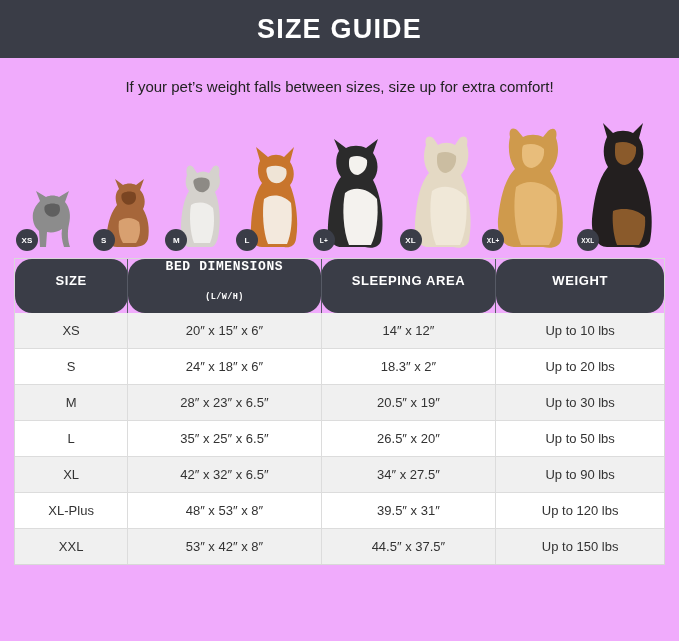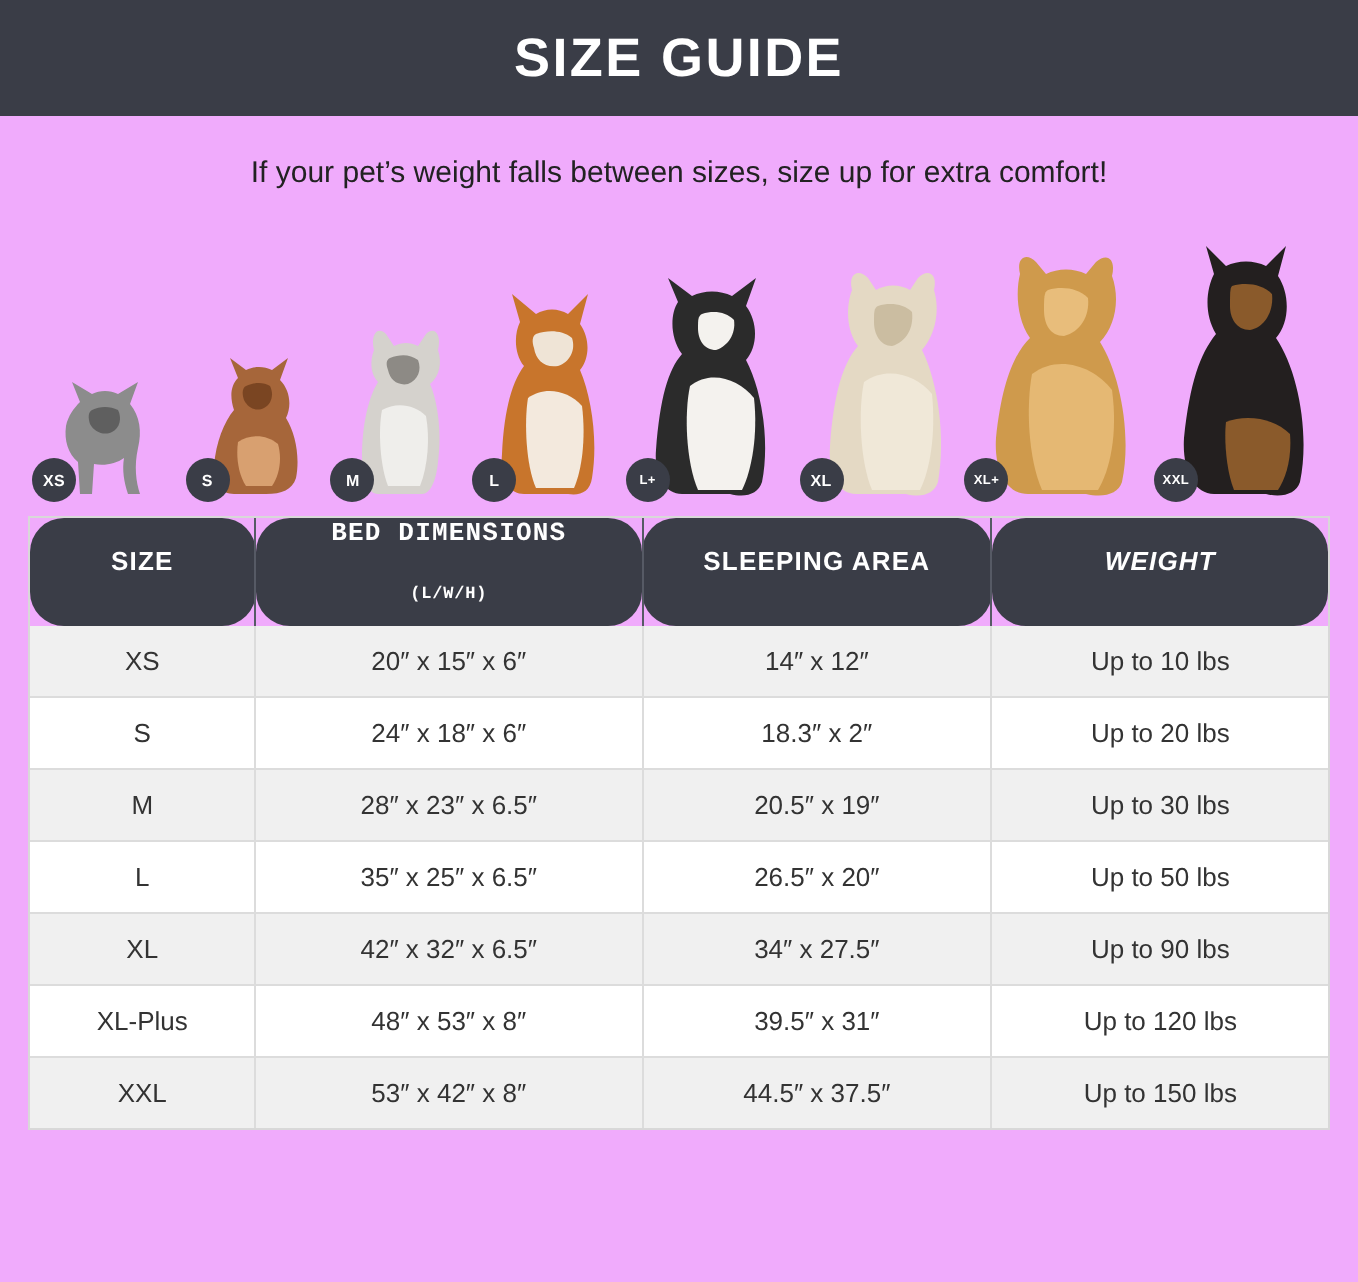--- a/index.html
+++ b/index.html
@@ -129,21 +129,21 @@
     border-bottom: 1px solid #dcdcdc;
   }
   tbody td:last-child { border-right: none; }
   tbody tr:nth-child(odd) td { background: #f0f0f0; }
   tbody tr:nth-child(even) td { background: #ffffff; }
   tbody tr:last-child td { border-bottom: none; }
 
   .col-size { width: 17%; }
   .col-dim { width: 30%; font-family: Liberation Mono, monospace; }
   .col-sleep { width: 27%; margin-left: 32px; }
-  .col-weight { width: 26%; font-style: italic; }
+  .col-weight { width: 26%; }
 </style>
 </head>
 <body>
 
 <div class="page">
 
   <div class="banner">
     <div class="banner-title">SIZE GUIDE</div>
   </div>
 

